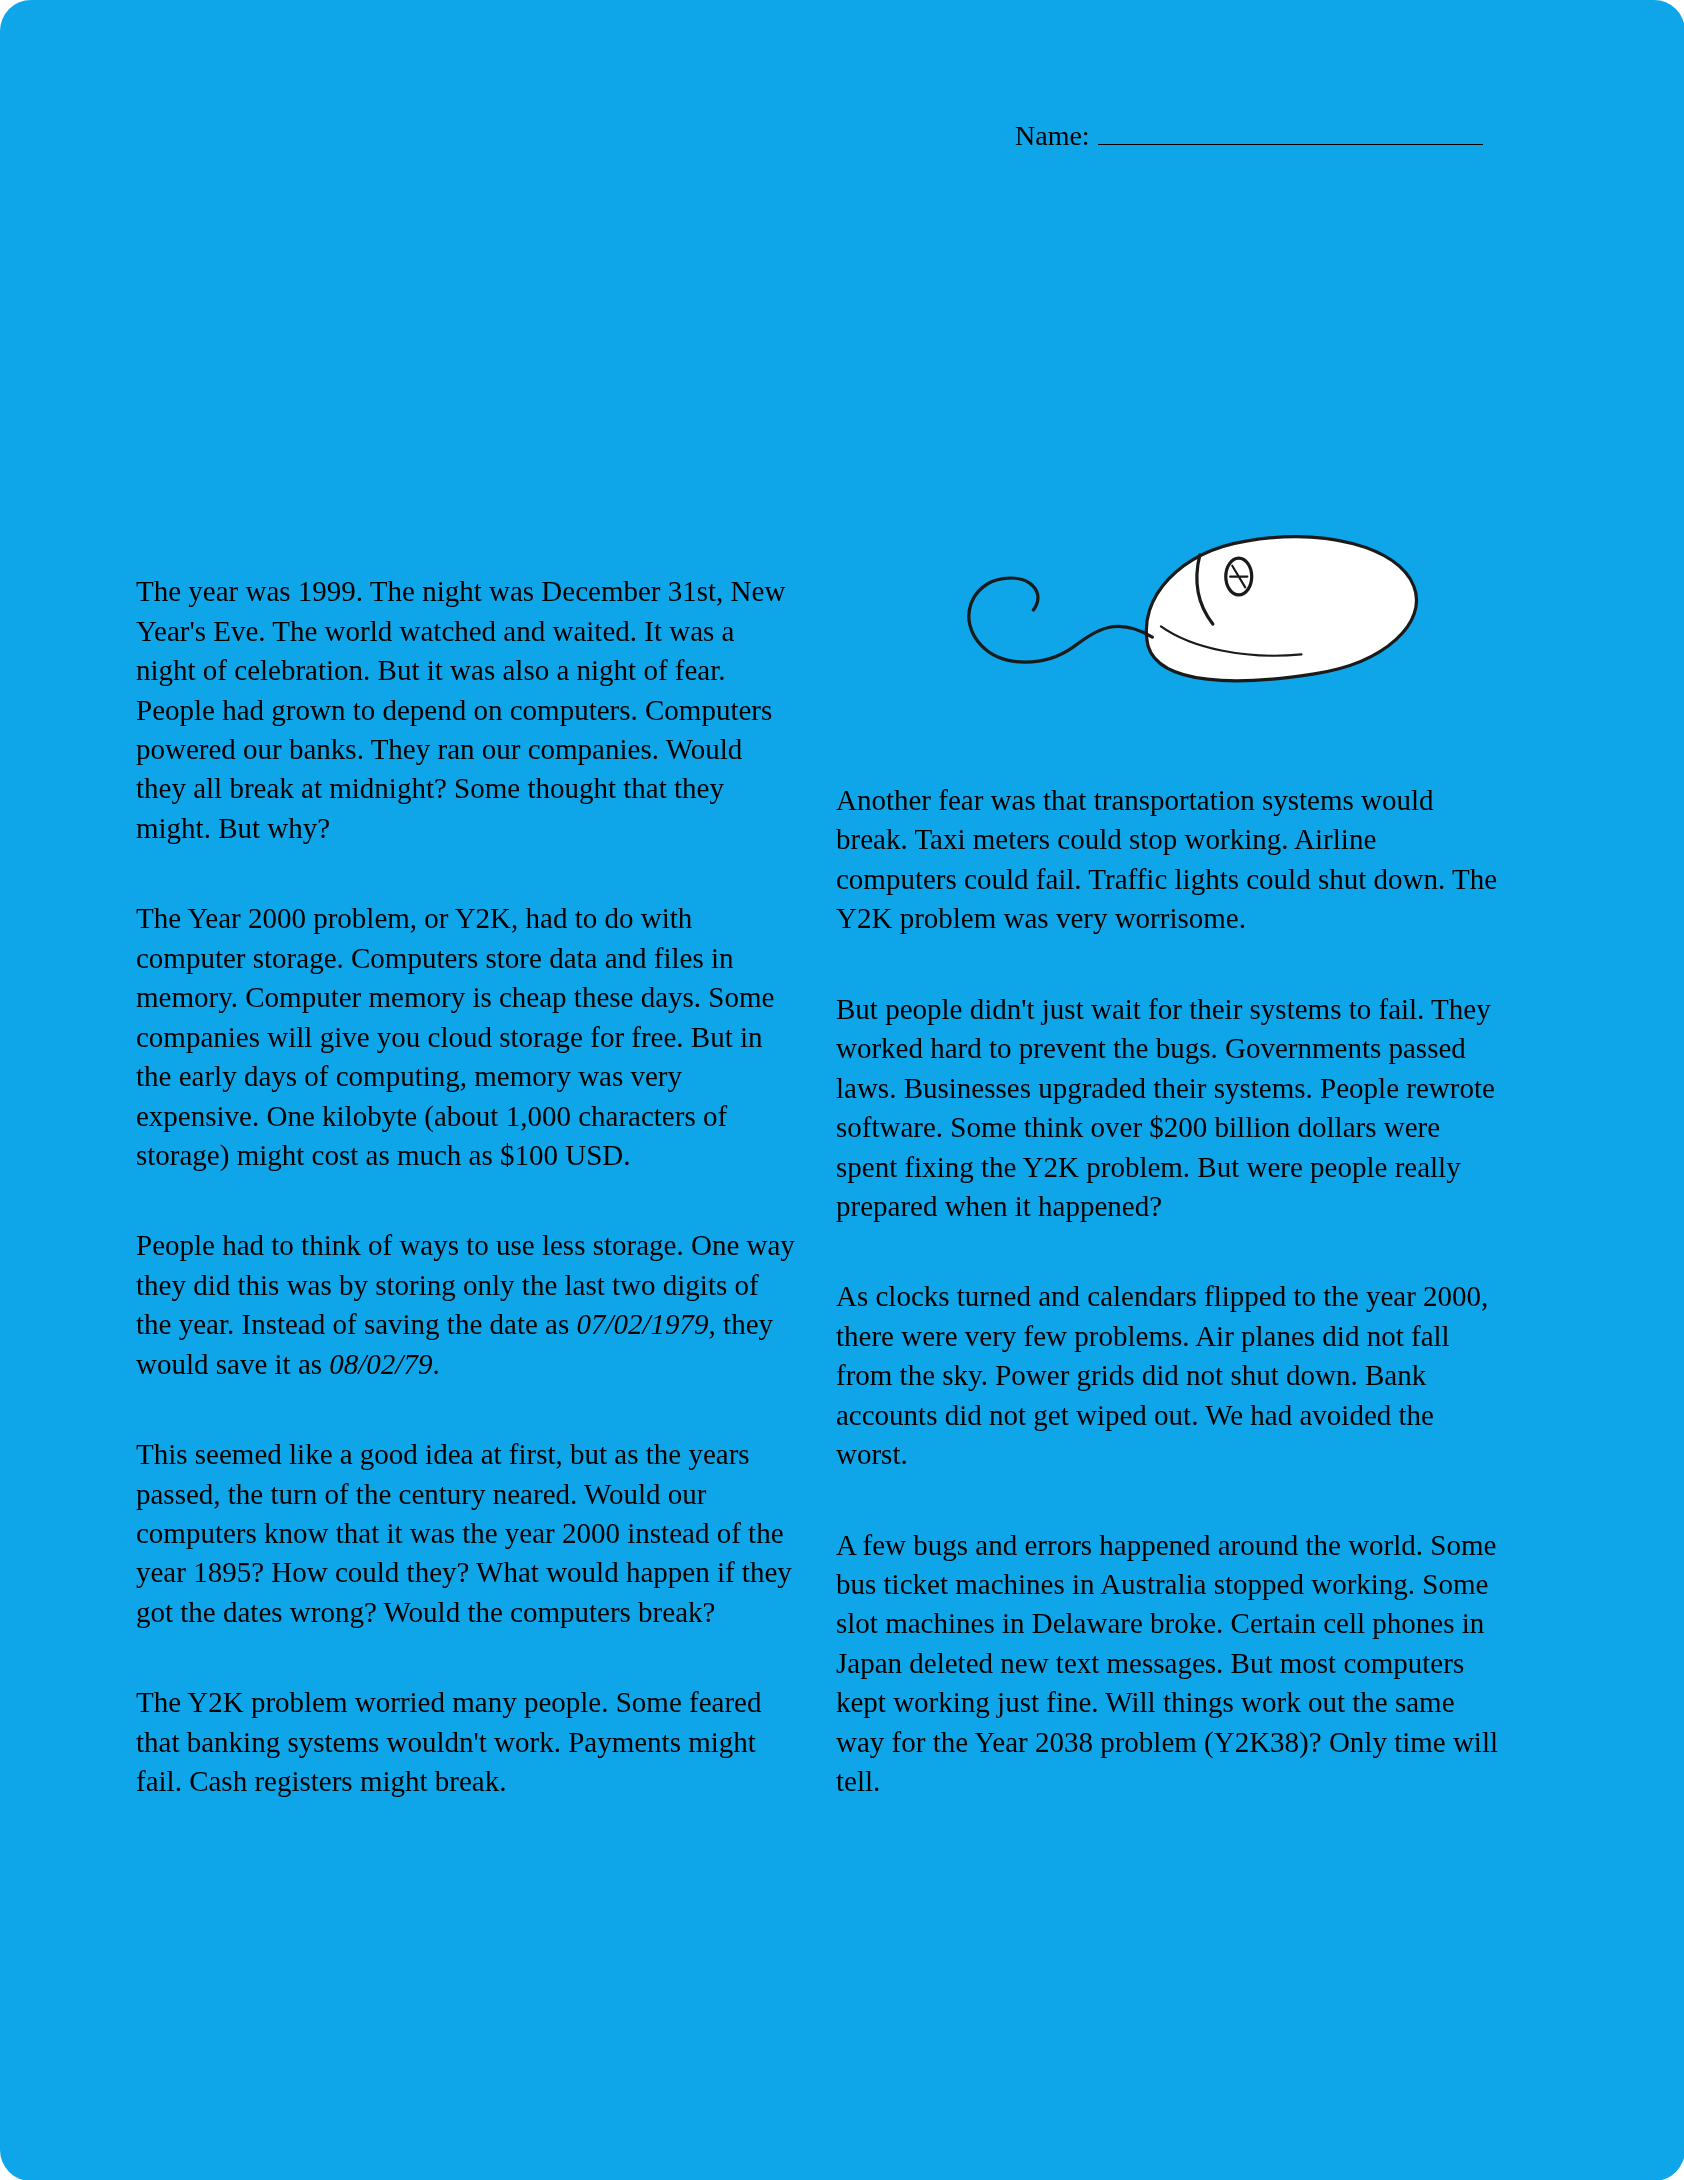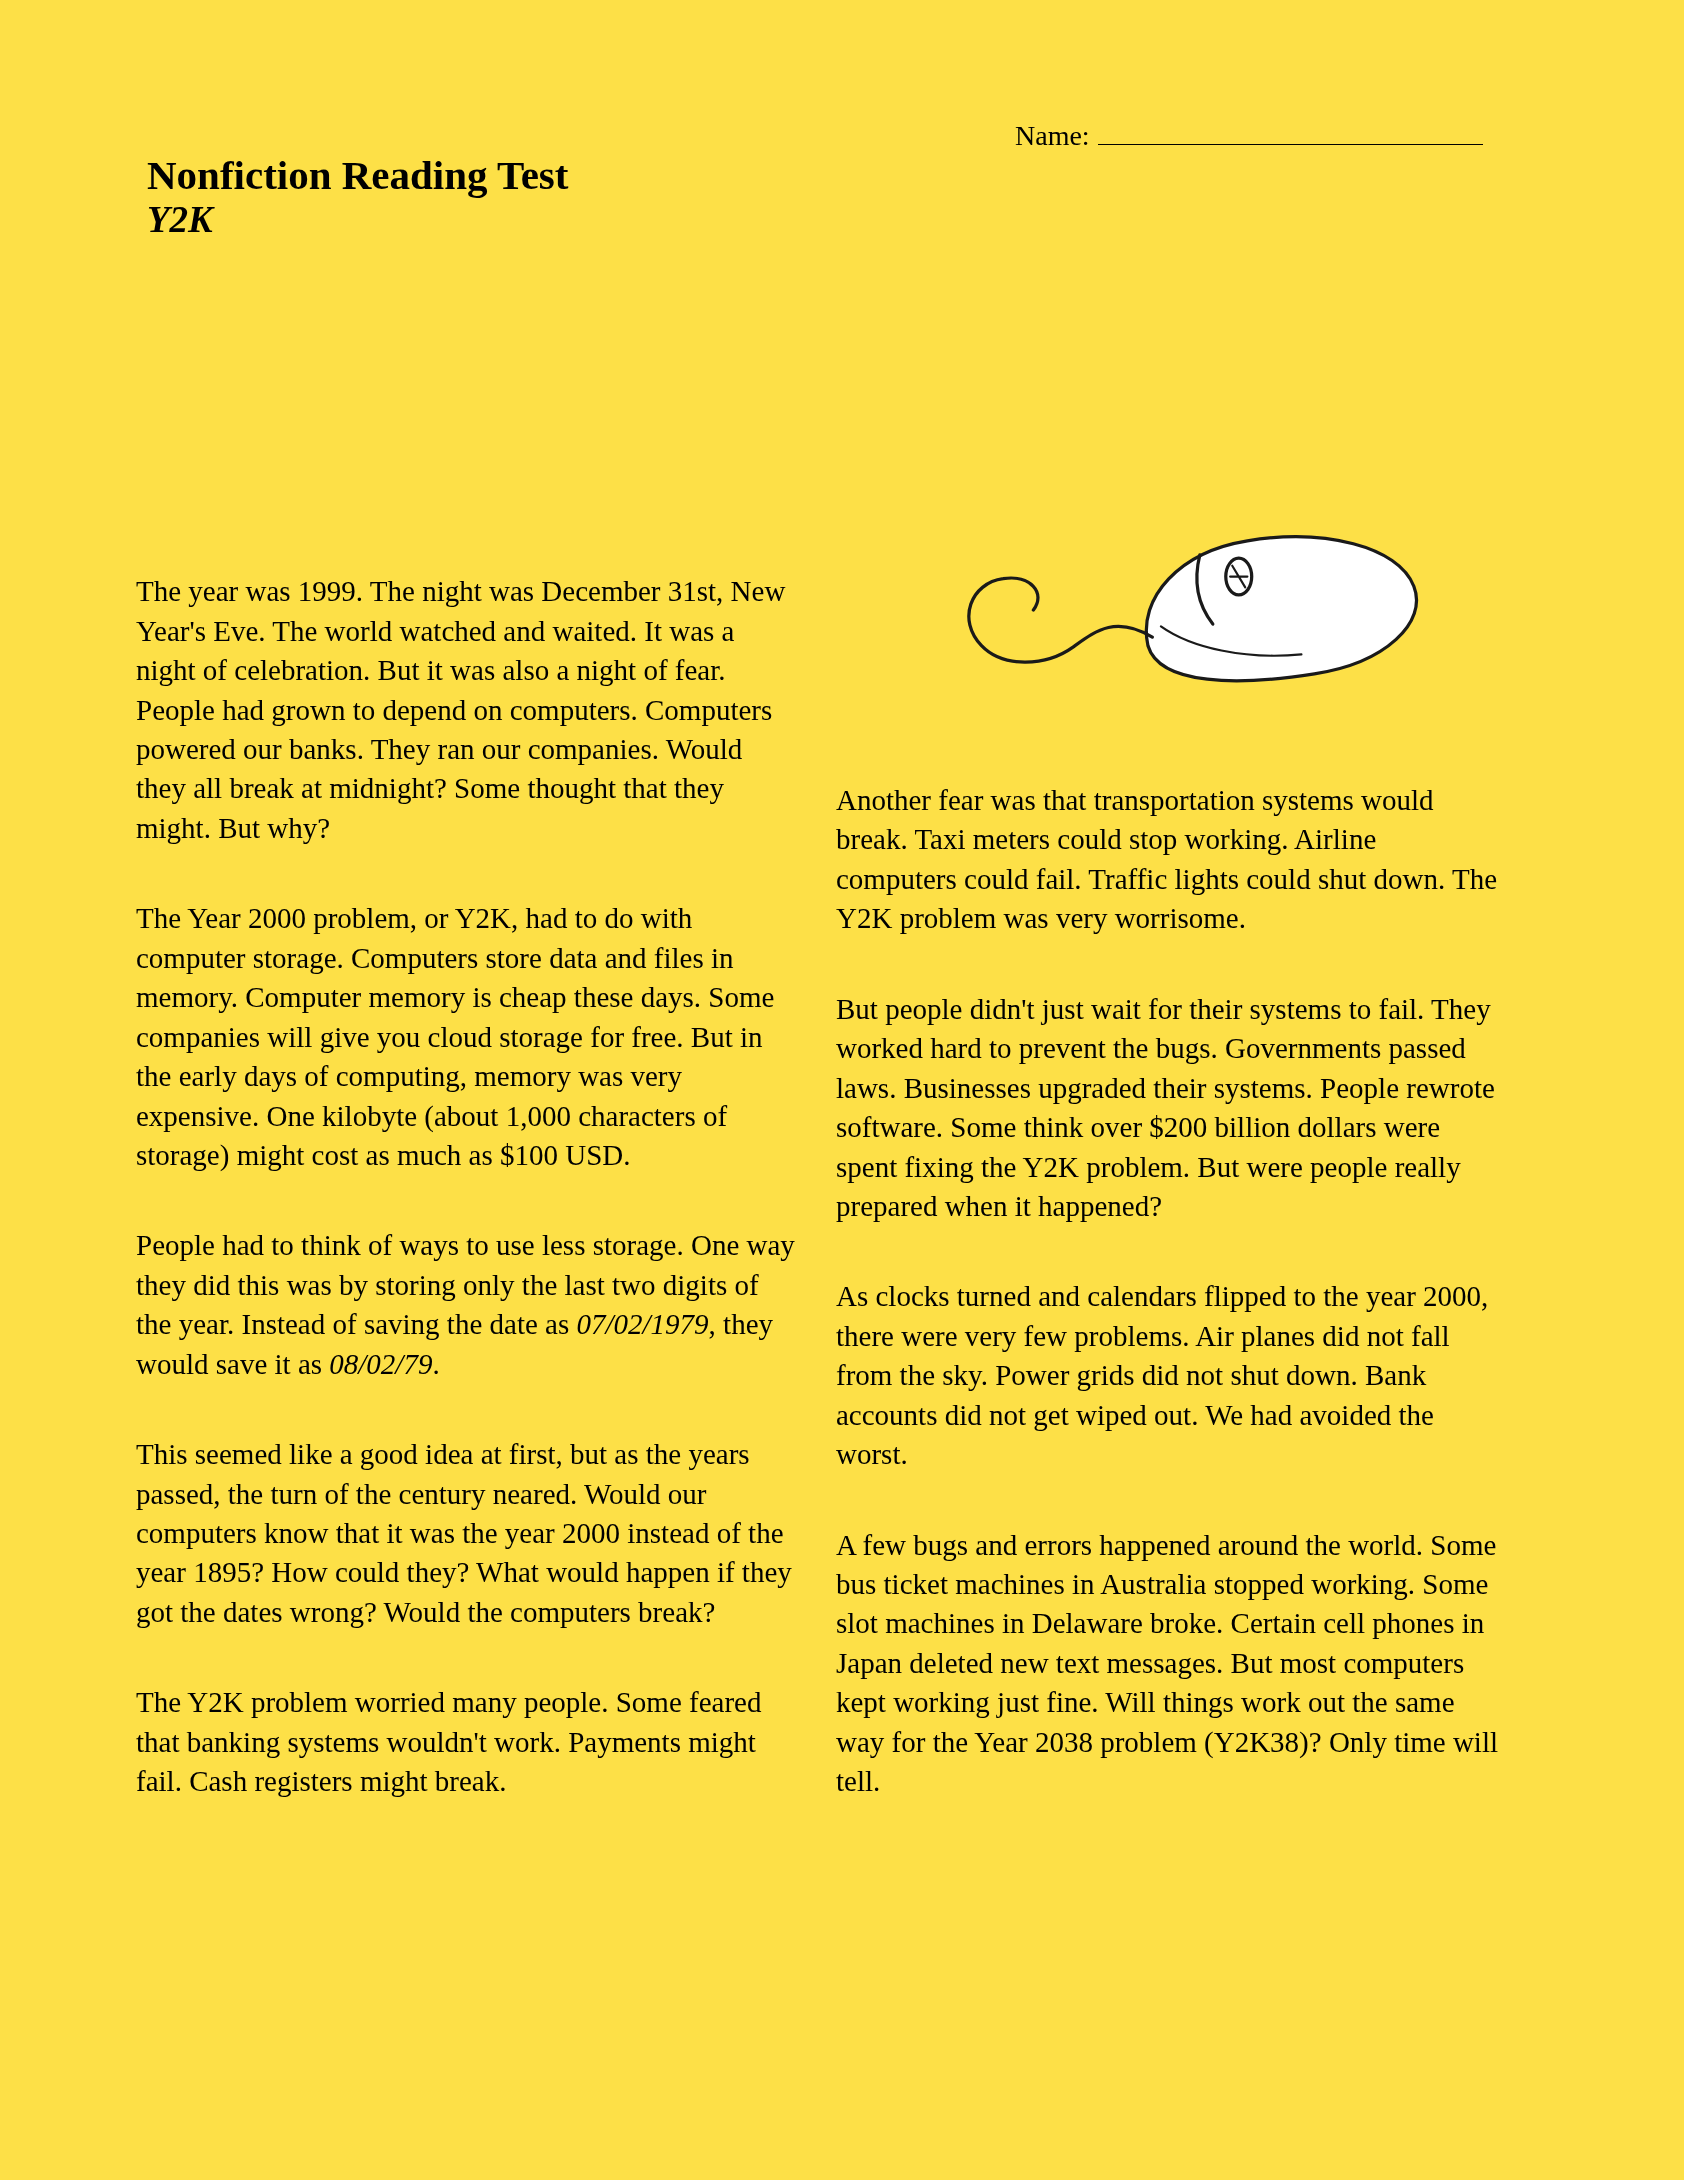--- a/index.html
+++ b/index.html
@@ -4,25 +4,26 @@
 <style>
   html, body {
     margin: 0;
     padding: 0;
     background: #ffffff;
   }
   .page {
     position: relative;
     width: 1685px;
     height: 2181px;
-    background: #fde047;
+    background: #0ea5e9;
     color: #000000;
     font-family: "Liberation Serif", "DejaVu Serif", serif;
     overflow: hidden;
     box-sizing: border-box;
+    border-radius: 31px;
   }
   .name-row {
     position: absolute;
     top: 118px;
     left: 1015px;
     font-size: 28px;
     white-space: nowrap;
   }
   .name-line {
     display: inline-block;
@@ -89,24 +90,20 @@
     height: 100%;
   }
 </style>
 </head>
 <body>
 
 <div class="page">
 
   <div class="name-row"><span>Name:</span><span class="name-line"></span></div>
 
-  <div class="title-block">
-    <h1>Nonfiction Reading Test</h1>
-    <h2>Y2K</h2>
-  </div>
 
 
   <div class="columns">
 
     <div class="col">
       <p>The year was 1999. The night was December 31st, New Year's Eve. The world watched and waited. It was a night of celebration. But it was also a night of fear. People had grown to depend on computers. Computers powered our banks. They ran our companies. Would they all break at midnight? Some thought that they might. But why?</p>
       <p>The Year 2000 problem, or Y2K, had to do with computer storage. Computers store data and files in memory. Computer memory is cheap these days. Some companies will give you cloud storage for free. But in the early days of computing, memory was very expensive. One kilobyte (about 1,000 characters of storage) might cost as much as $100 USD.</p>
       <p><span>People had to think of ways to use less storage. One way they did this was by storing only the last two digits of the year. Instead of saving the date as </span><em class="date-italic">07/02/1979</em><span>, they would save it as </span><em class="date-italic">08/02/79</em><span>.</span></p>
       <p>This seemed like a good idea at first, but as the years passed, the turn of the century neared. Would our computers know that it was the year 2000 instead of the year 1895? How could they? What would happen if they got the dates wrong? Would the computers break?</p>
       <p>The Y2K problem worried many people. Some feared that banking systems wouldn't work. Payments might fail. Cash registers might break.</p>

